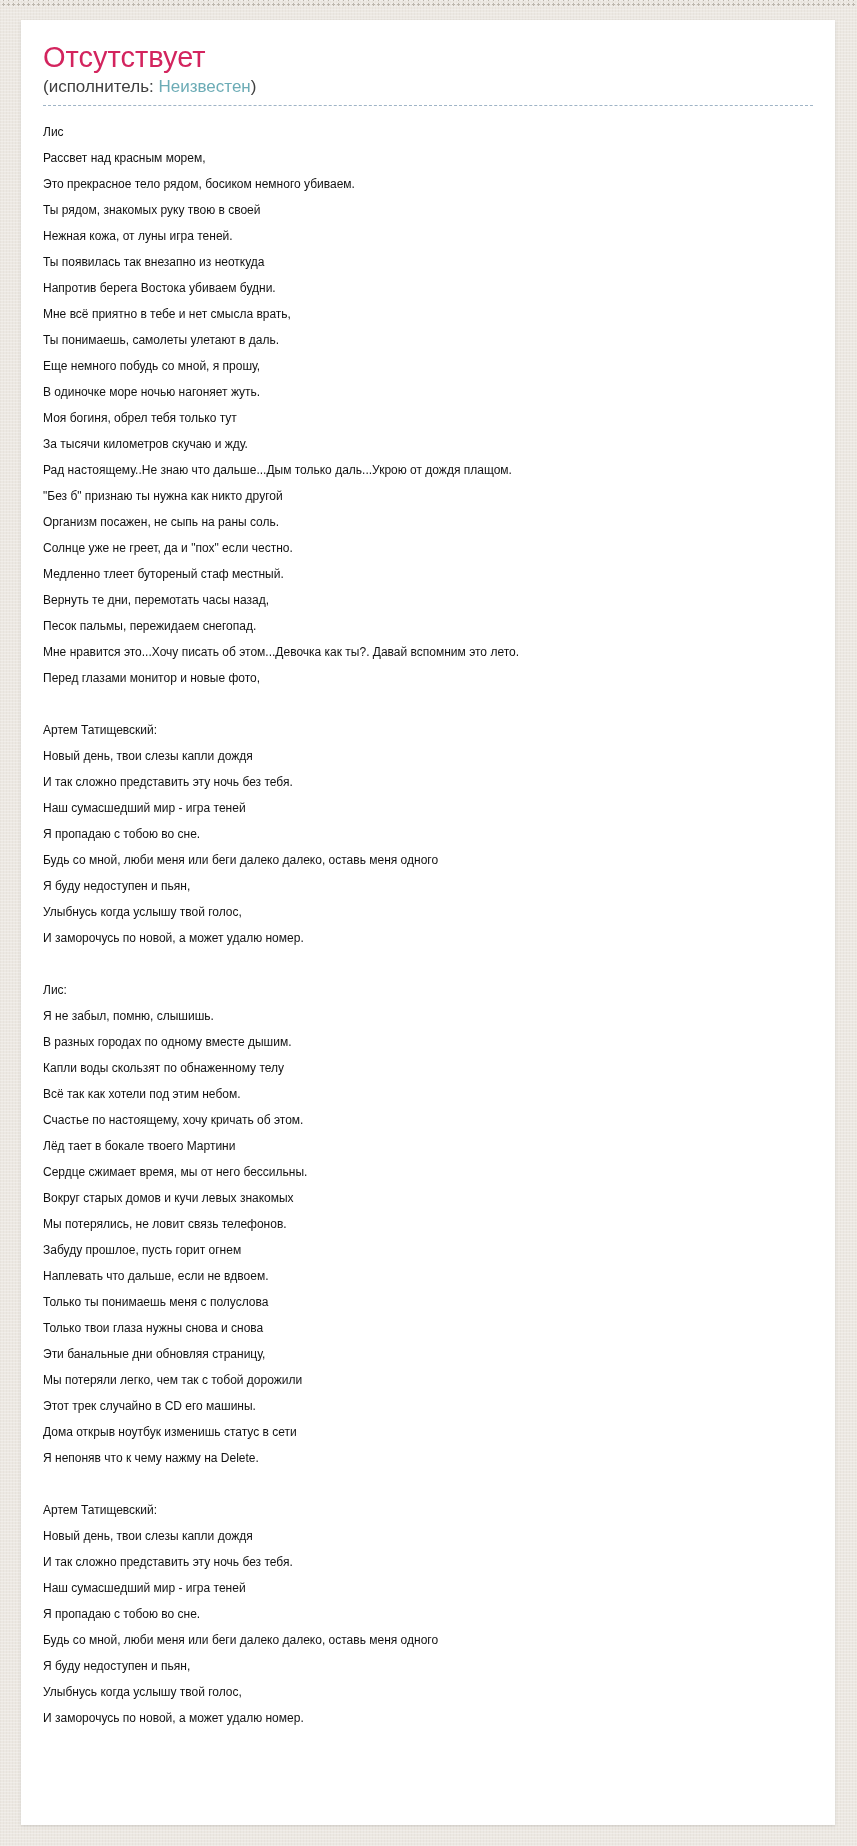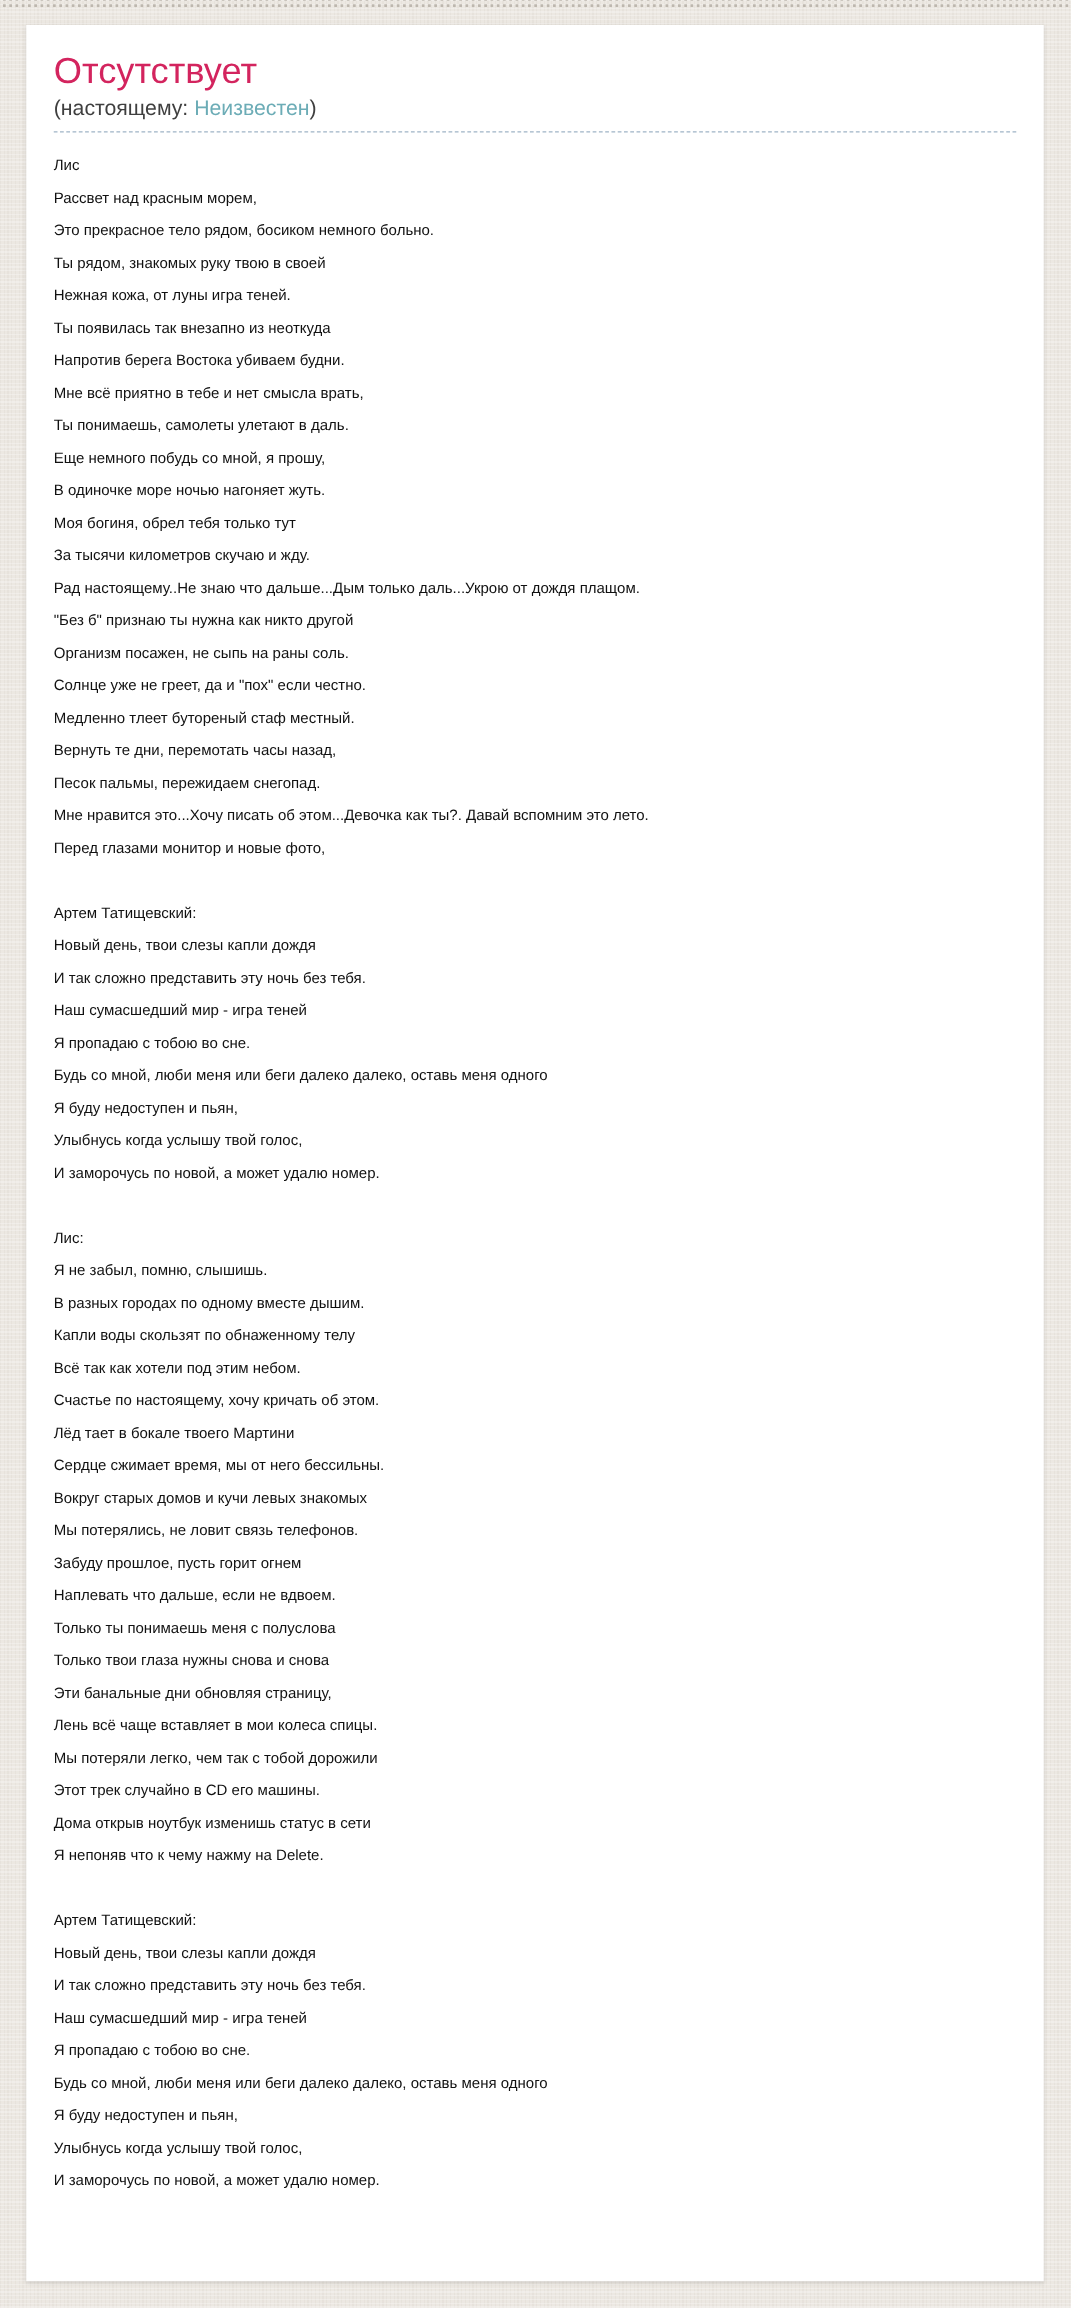--- a/index.html
+++ b/index.html
@@ -79,26 +79,26 @@
   .lyric-line {
     white-space: nowrap;
     height: 26px;
   }
 </style>
 </head>
 <body>
 
 <div class="card">
   <h1 class="title">Отсутствует</h1>
-  <div class="subtitle"><span>(настоящему: </span><a href="#" class="artist-link">Неизвестен</a><span>)</span></div>
+  <div class="subtitle"><span>(исполнитель: </span><a href="#" class="artist-link">Неизвестен</a><span>)</span></div>
   <div class="separator"></div>
   <div class="lyrics">
       <div class="lyric-line">Лис</div>
       <div class="lyric-line">Рассвет над красным морем,</div>
-      <div class="lyric-line">Это прекрасное тело рядом, босиком немного больно.</div>
+      <div class="lyric-line">Это прекрасное тело рядом, босиком немного убиваем.</div>
       <div class="lyric-line">Ты рядом, знакомых руку твою в своей</div>
       <div class="lyric-line">Нежная кожа, от луны игра теней.</div>
       <div class="lyric-line">Ты появилась так внезапно из неоткуда</div>
       <div class="lyric-line">Напротив берега Востока убиваем будни.</div>
       <div class="lyric-line">Мне всё приятно в тебе и нет смысла врать,</div>
       <div class="lyric-line">Ты понимаешь, самолеты улетают в даль.</div>
       <div class="lyric-line">Еще немного побудь со мной, я прошу,</div>
       <div class="lyric-line">В одиночке море ночью нагоняет жуть.</div>
       <div class="lyric-line">Моя богиня, обрел тебя только тут</div>
       <div class="lyric-line">За тысячи километров скучаю и жду.</div>
@@ -130,21 +130,20 @@
       <div class="lyric-line">Счастье по настоящему, хочу кричать об этом.</div>
       <div class="lyric-line">Лёд тает в бокале твоего Мартини</div>
       <div class="lyric-line">Сердце сжимает время, мы от него бессильны.</div>
       <div class="lyric-line">Вокруг старых домов и кучи левых знакомых</div>
       <div class="lyric-line">Мы потерялись, не ловит связь телефонов.</div>
       <div class="lyric-line">Забуду прошлое, пусть горит огнем</div>
       <div class="lyric-line">Наплевать что дальше, если не вдвоем.</div>
       <div class="lyric-line">Только ты понимаешь меня с полуслова</div>
       <div class="lyric-line">Только твои глаза нужны снова и снова</div>
       <div class="lyric-line">Эти банальные дни обновляя страницу,</div>
-      <div class="lyric-line">Лень всё чаще вставляет в мои колеса спицы.</div>
       <div class="lyric-line">Мы потеряли легко, чем так с тобой дорожили</div>
       <div class="lyric-line">Этот трек случайно в CD его машины.</div>
       <div class="lyric-line">Дома открыв ноутбук изменишь статус в сети</div>
       <div class="lyric-line">Я непоняв что к чему нажму на Delete.</div>
       <div class="lyric-line">&nbsp;</div>
       <div class="lyric-line">Артем Татищевский:</div>
       <div class="lyric-line">Новый день, твои слезы капли дождя</div>
       <div class="lyric-line">И так сложно представить эту ночь без тебя.</div>
       <div class="lyric-line">Наш сумасшедший мир - игра теней</div>
       <div class="lyric-line">Я пропадаю с тобою во сне.</div>

